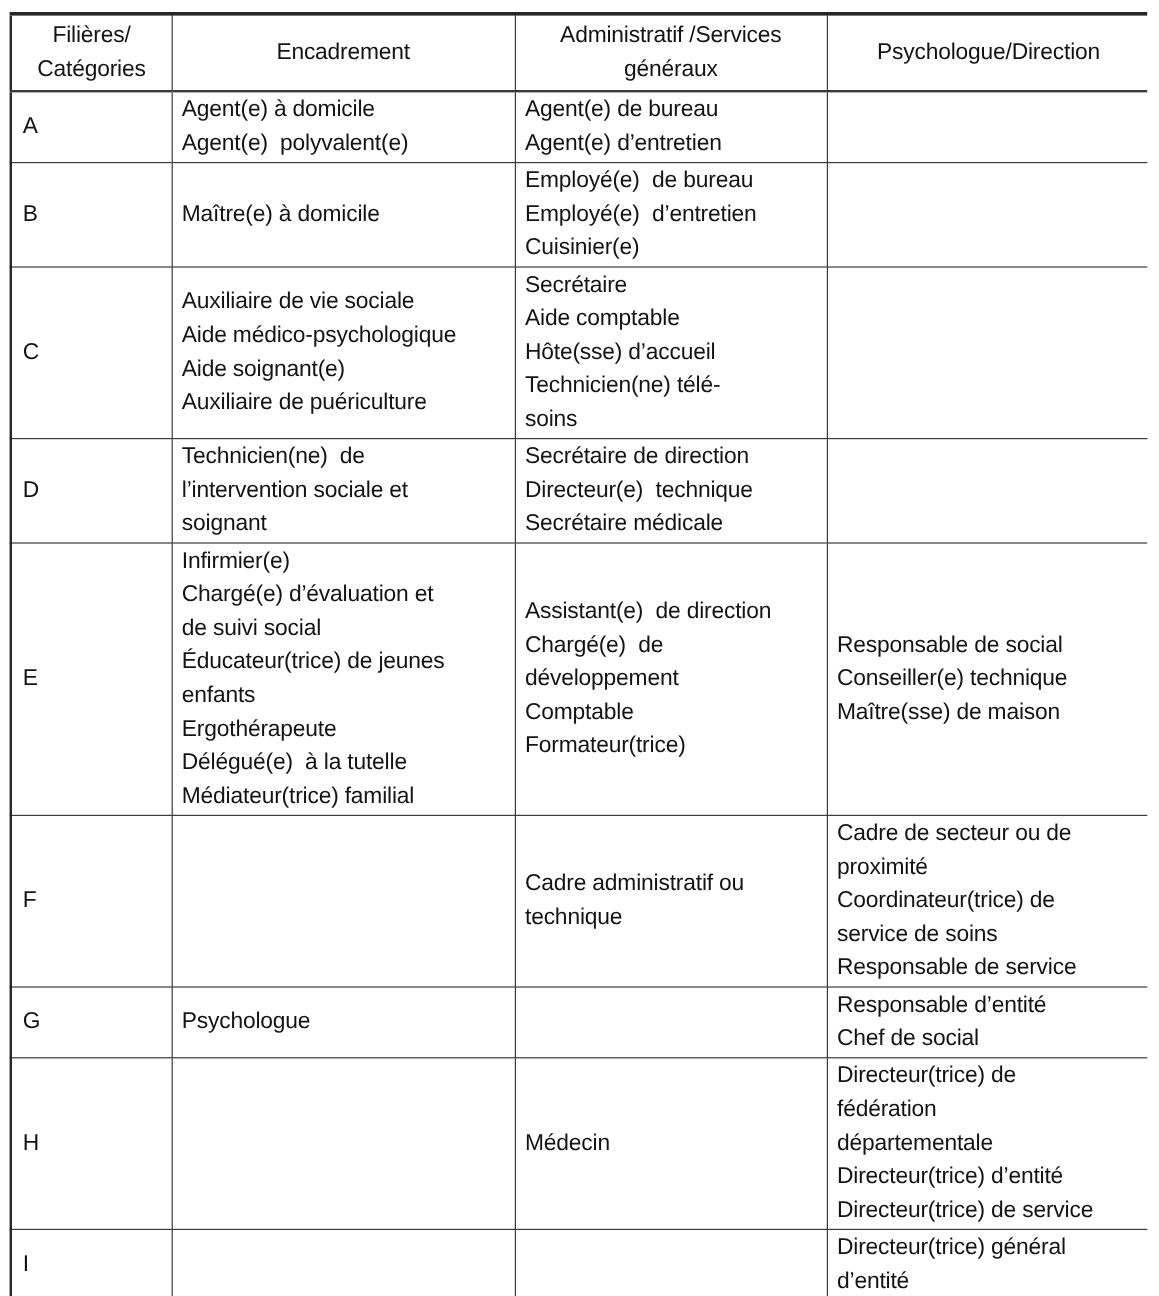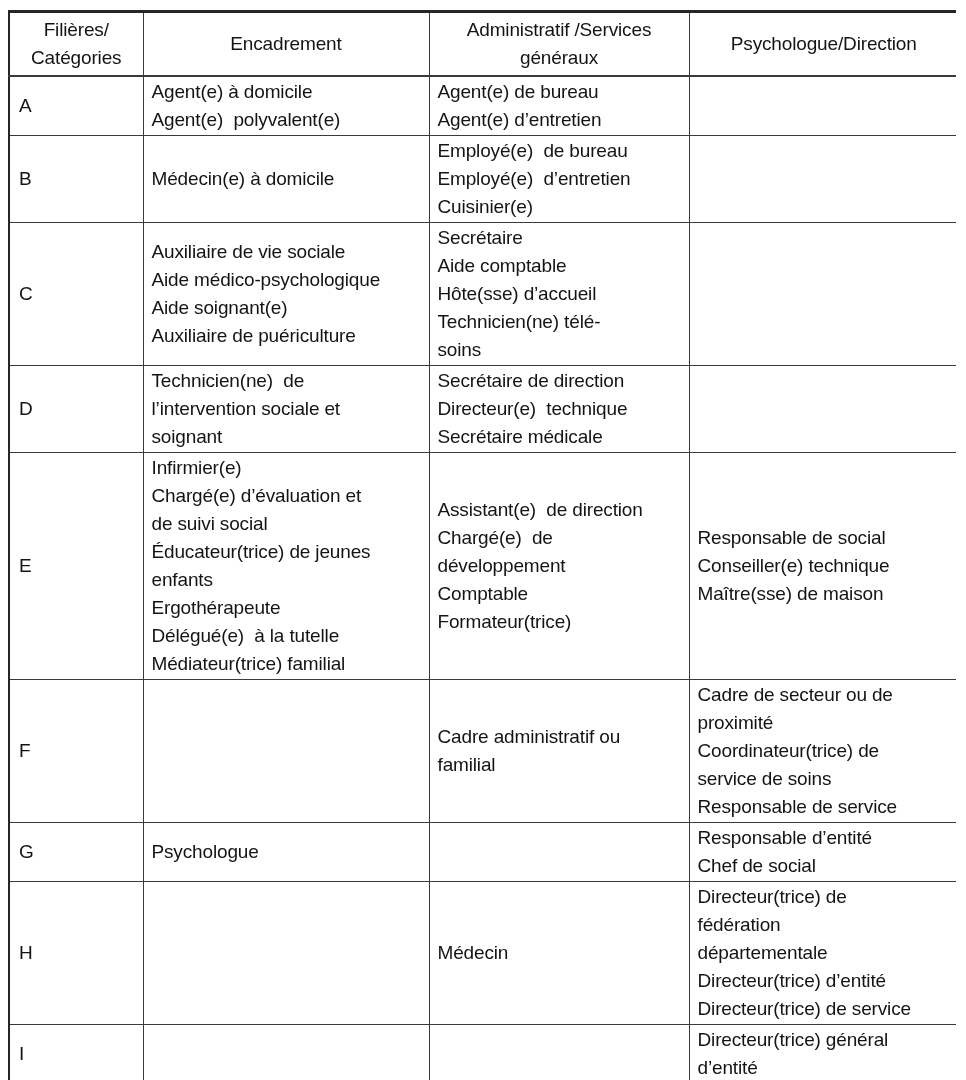--- a/index.html
+++ b/index.html
@@ -79,21 +79,21 @@
       <tr>
         <td class="cat">A</td>
         <td>Agent(e) à domicile
 Agent(e)  polyvalent(e)</td>
         <td>Agent(e) de bureau
 Agent(e) d’entretien</td>
         <td></td>
       </tr>
       <tr>
         <td class="cat">B</td>
-        <td>Médecin(e) à domicile</td>
+        <td>Maître(e) à domicile</td>
         <td>Employé(e)  de bureau
 Employé(e)  d’entretien
 Cuisinier(e)</td>
         <td></td>
       </tr>
       <tr>
         <td class="cat">C</td>
         <td>Auxiliaire de vie sociale
 Aide médico-psychologique
 Aide soignant(e)
@@ -131,21 +131,21 @@
 Comptable
 Formateur(trice)</td>
         <td>Responsable de social
 Conseiller(e) technique
 Maître(sse) de maison</td>
       </tr>
       <tr>
         <td class="cat">F</td>
         <td></td>
         <td>Cadre administratif ou
-familial</td>
+technique</td>
         <td>Cadre de secteur ou de
 proximité
 Coordinateur(trice) de
 service de soins
 Responsable de service</td>
       </tr>
       <tr>
         <td class="cat">G</td>
         <td>Psychologue</td>
         <td></td>

